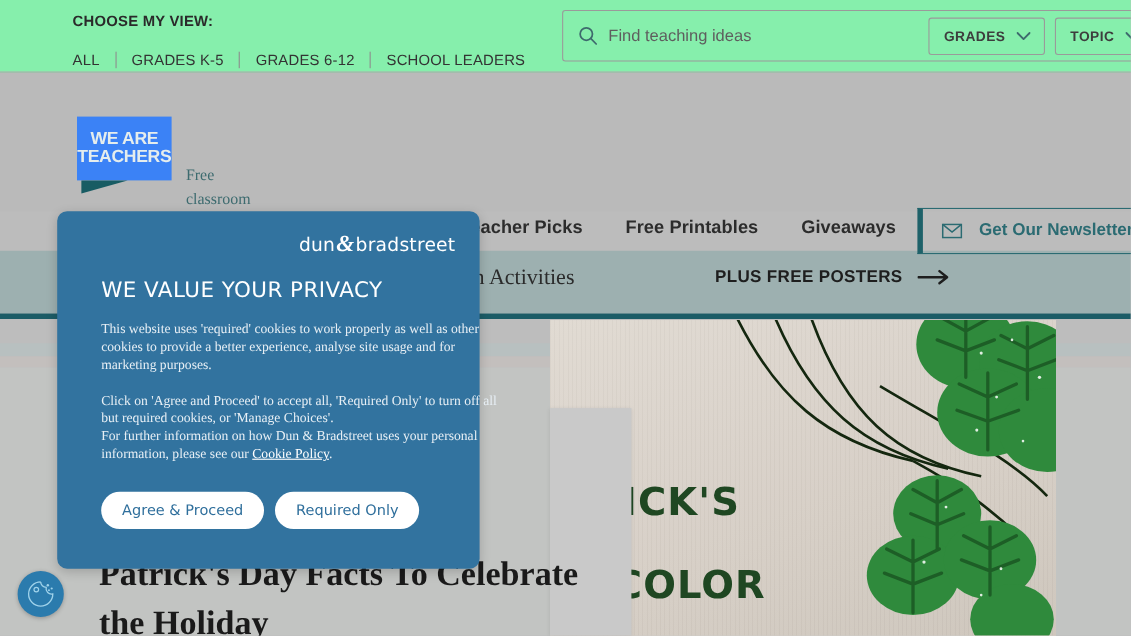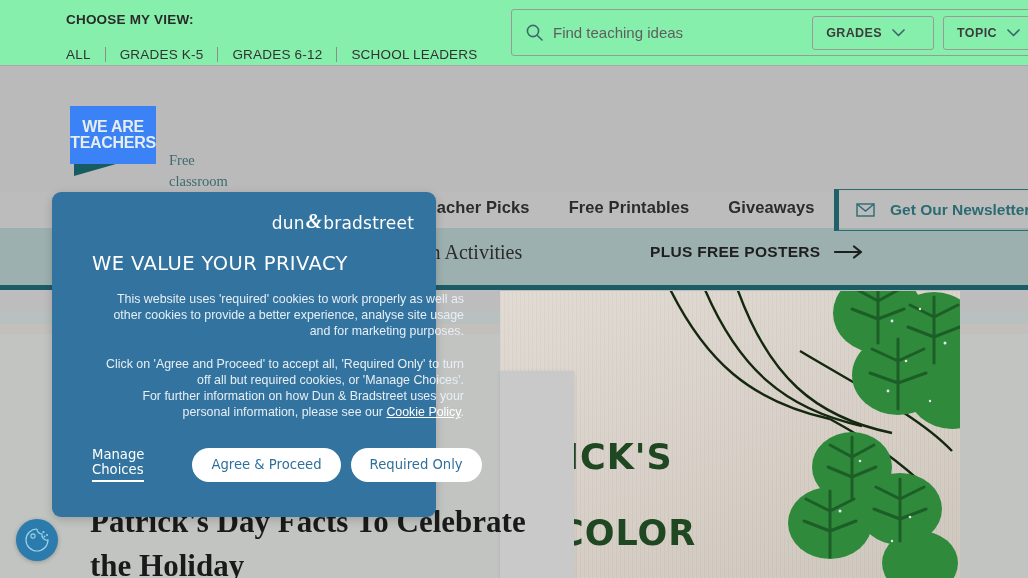--- a/index.html
+++ b/index.html
@@ -142,21 +142,21 @@
     padding: 0;
   }
   .search-input::placeholder { color: #5e5e5e; }
   .filter-pill {
     height: 32px;
     margin-right: 9px;
     border: 1px solid #9a9a9a;
     border-radius: 3px;
     display: flex;
     align-items: center;
-    padding: 0 28px 0 13px;
+    padding: 0 12px 0 13px;
     gap: 10px;
     cursor: pointer;
   }
   .filter-pill span {
     font-size: 12.5px;
     font-weight: bold;
     color: #3d3d3d;
     letter-spacing: 0.4px;
   }
 
@@ -375,25 +375,24 @@
     font-family: "DejaVu Sans", sans-serif;
     font-size: 19.5px;
     color: #ffffff;
     letter-spacing: 0.4px;
   }
   .modal-body {
     position: absolute;
     left: 40px;
     top: 99px;
     width: 372px;
-    font-family: Liberation Sans, sans-serif;
+    font-family: Liberation Serif, serif;
     font-size: 12.4px;
     line-height: 16.2px;
     color: #e7eff5;
-    text-align: right;
   }
   .modal-body p { margin: 0 0 16px 0; }
   .modal-body p:last-child { margin-bottom: 0; }
   .cookie-policy-link {
     color: #ffffff;
     text-decoration: underline;
     cursor: pointer;
   }
   .modal-actions {
     position: absolute;
@@ -587,19 +586,18 @@
 
     <div class="modal-body">
       <p>This website uses 'required' cookies to work properly as well as other cookies to provide a better experience, analyse site usage and for marketing purposes.</p>
       <p>
         <span>Click on 'Agree and Proceed' to accept all, 'Required Only' to turn off all but required cookies, or 'Manage Choices'.</span><br>
         <span>For further information on how Dun &amp; Bradstreet uses your personal information, please see our </span><span class="cookie-policy-link">Cookie Policy</span><span>.</span>
       </p>
     </div>
 
     <div class="modal-actions">
-      <div class="manage-choices">Manage Choices</div>
       <button class="modal-btn">Agree &amp; Proceed</button>
       <button class="modal-btn">Required Only</button>
     </div>
   </div>
 
 </div>
 
 </body></html>

